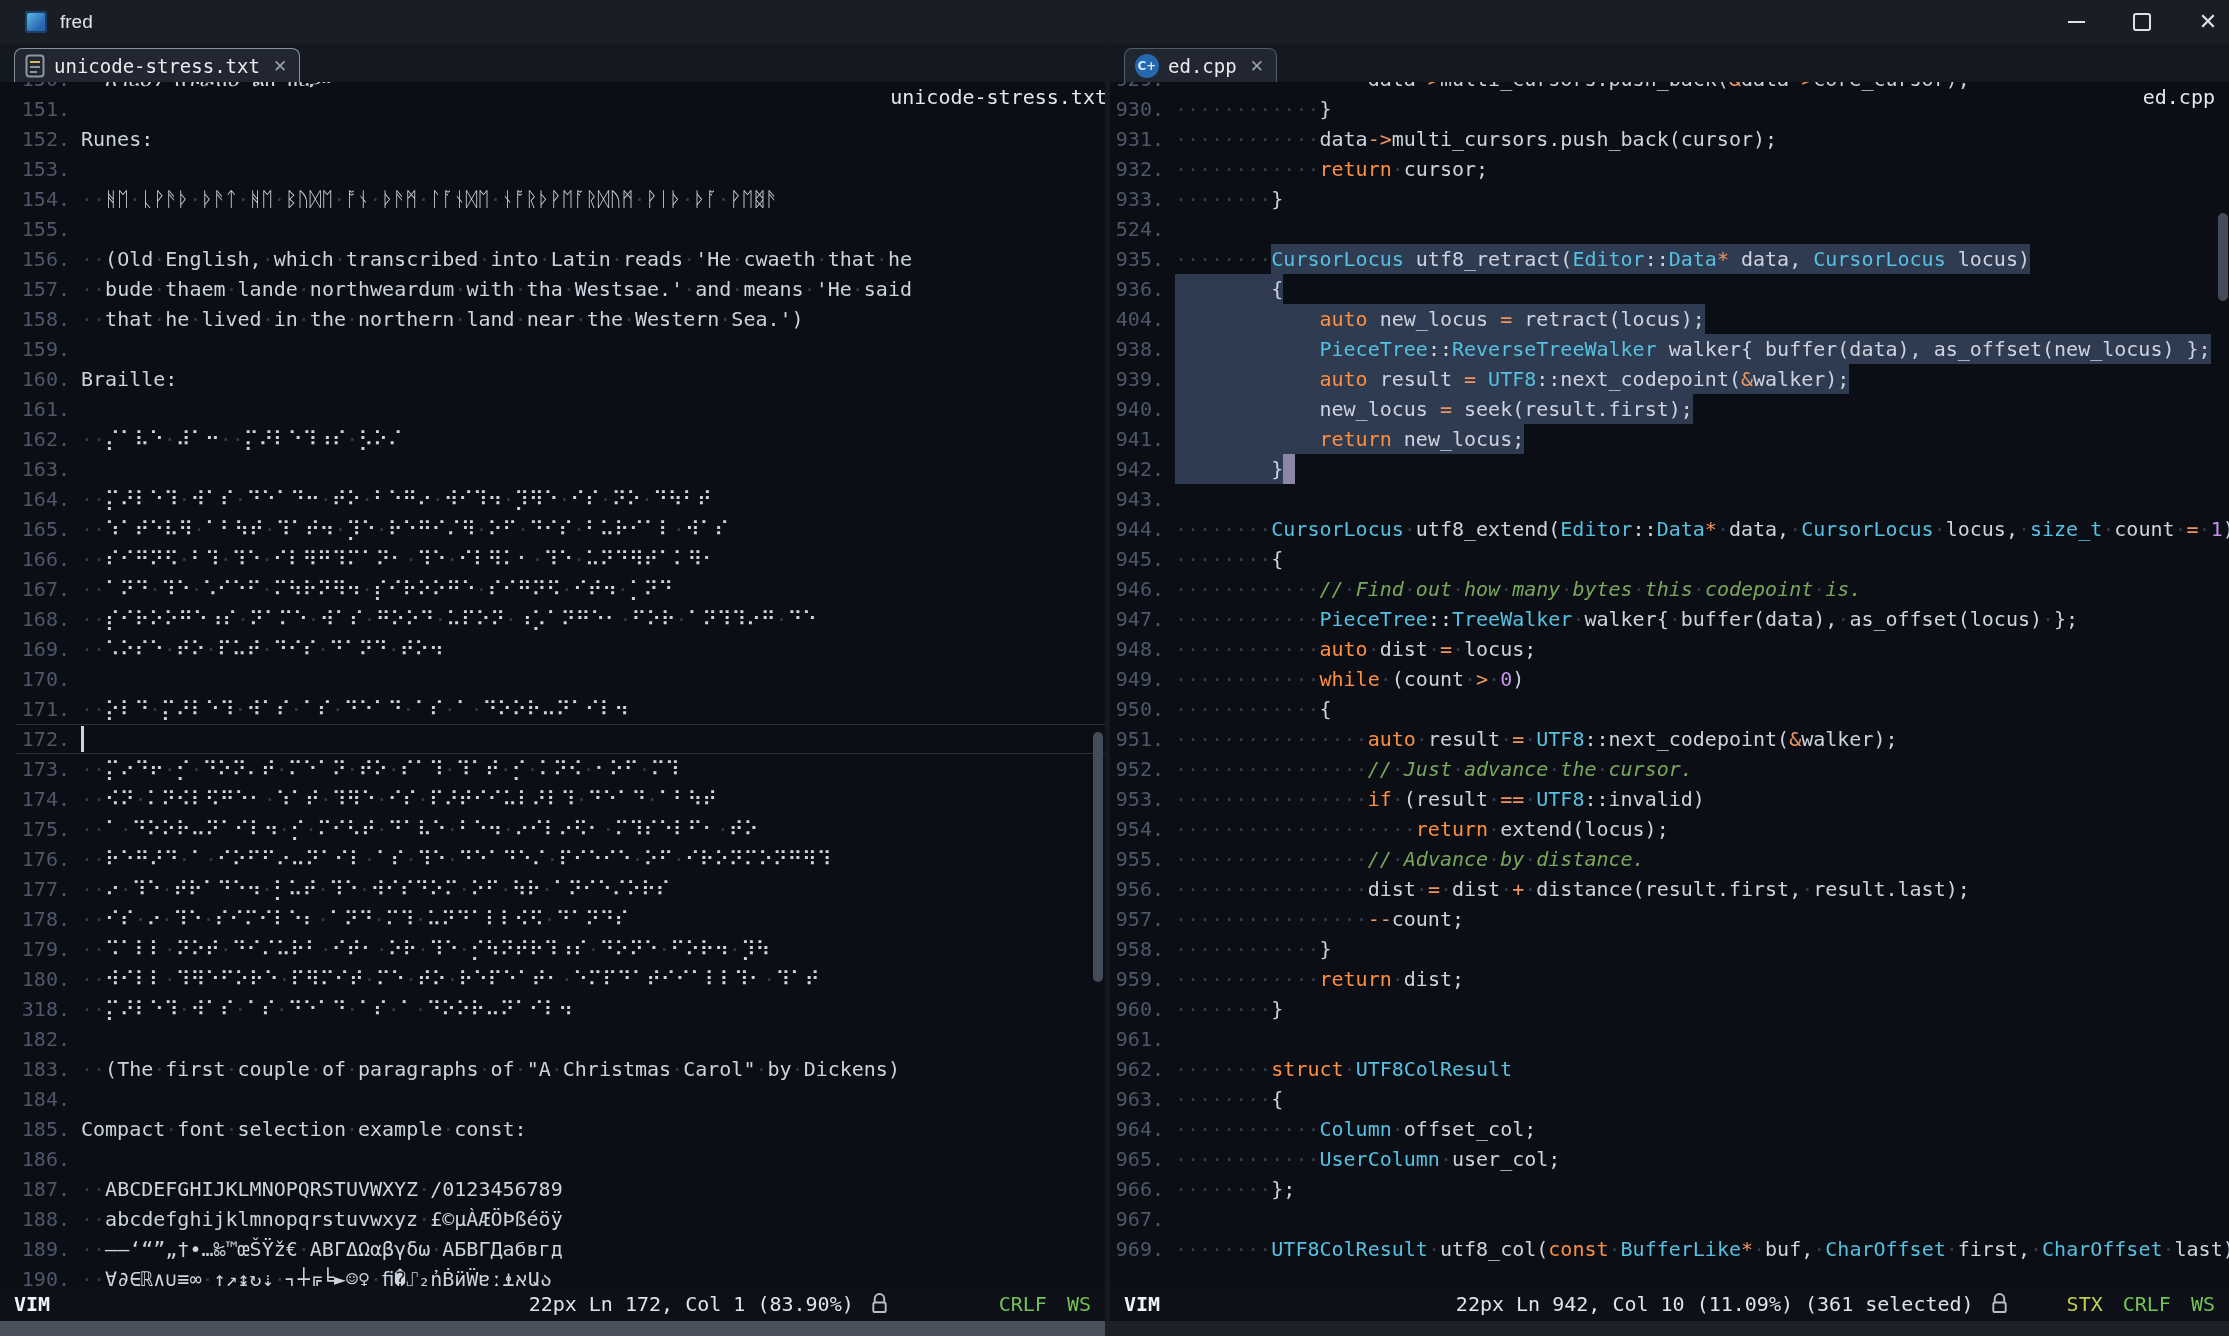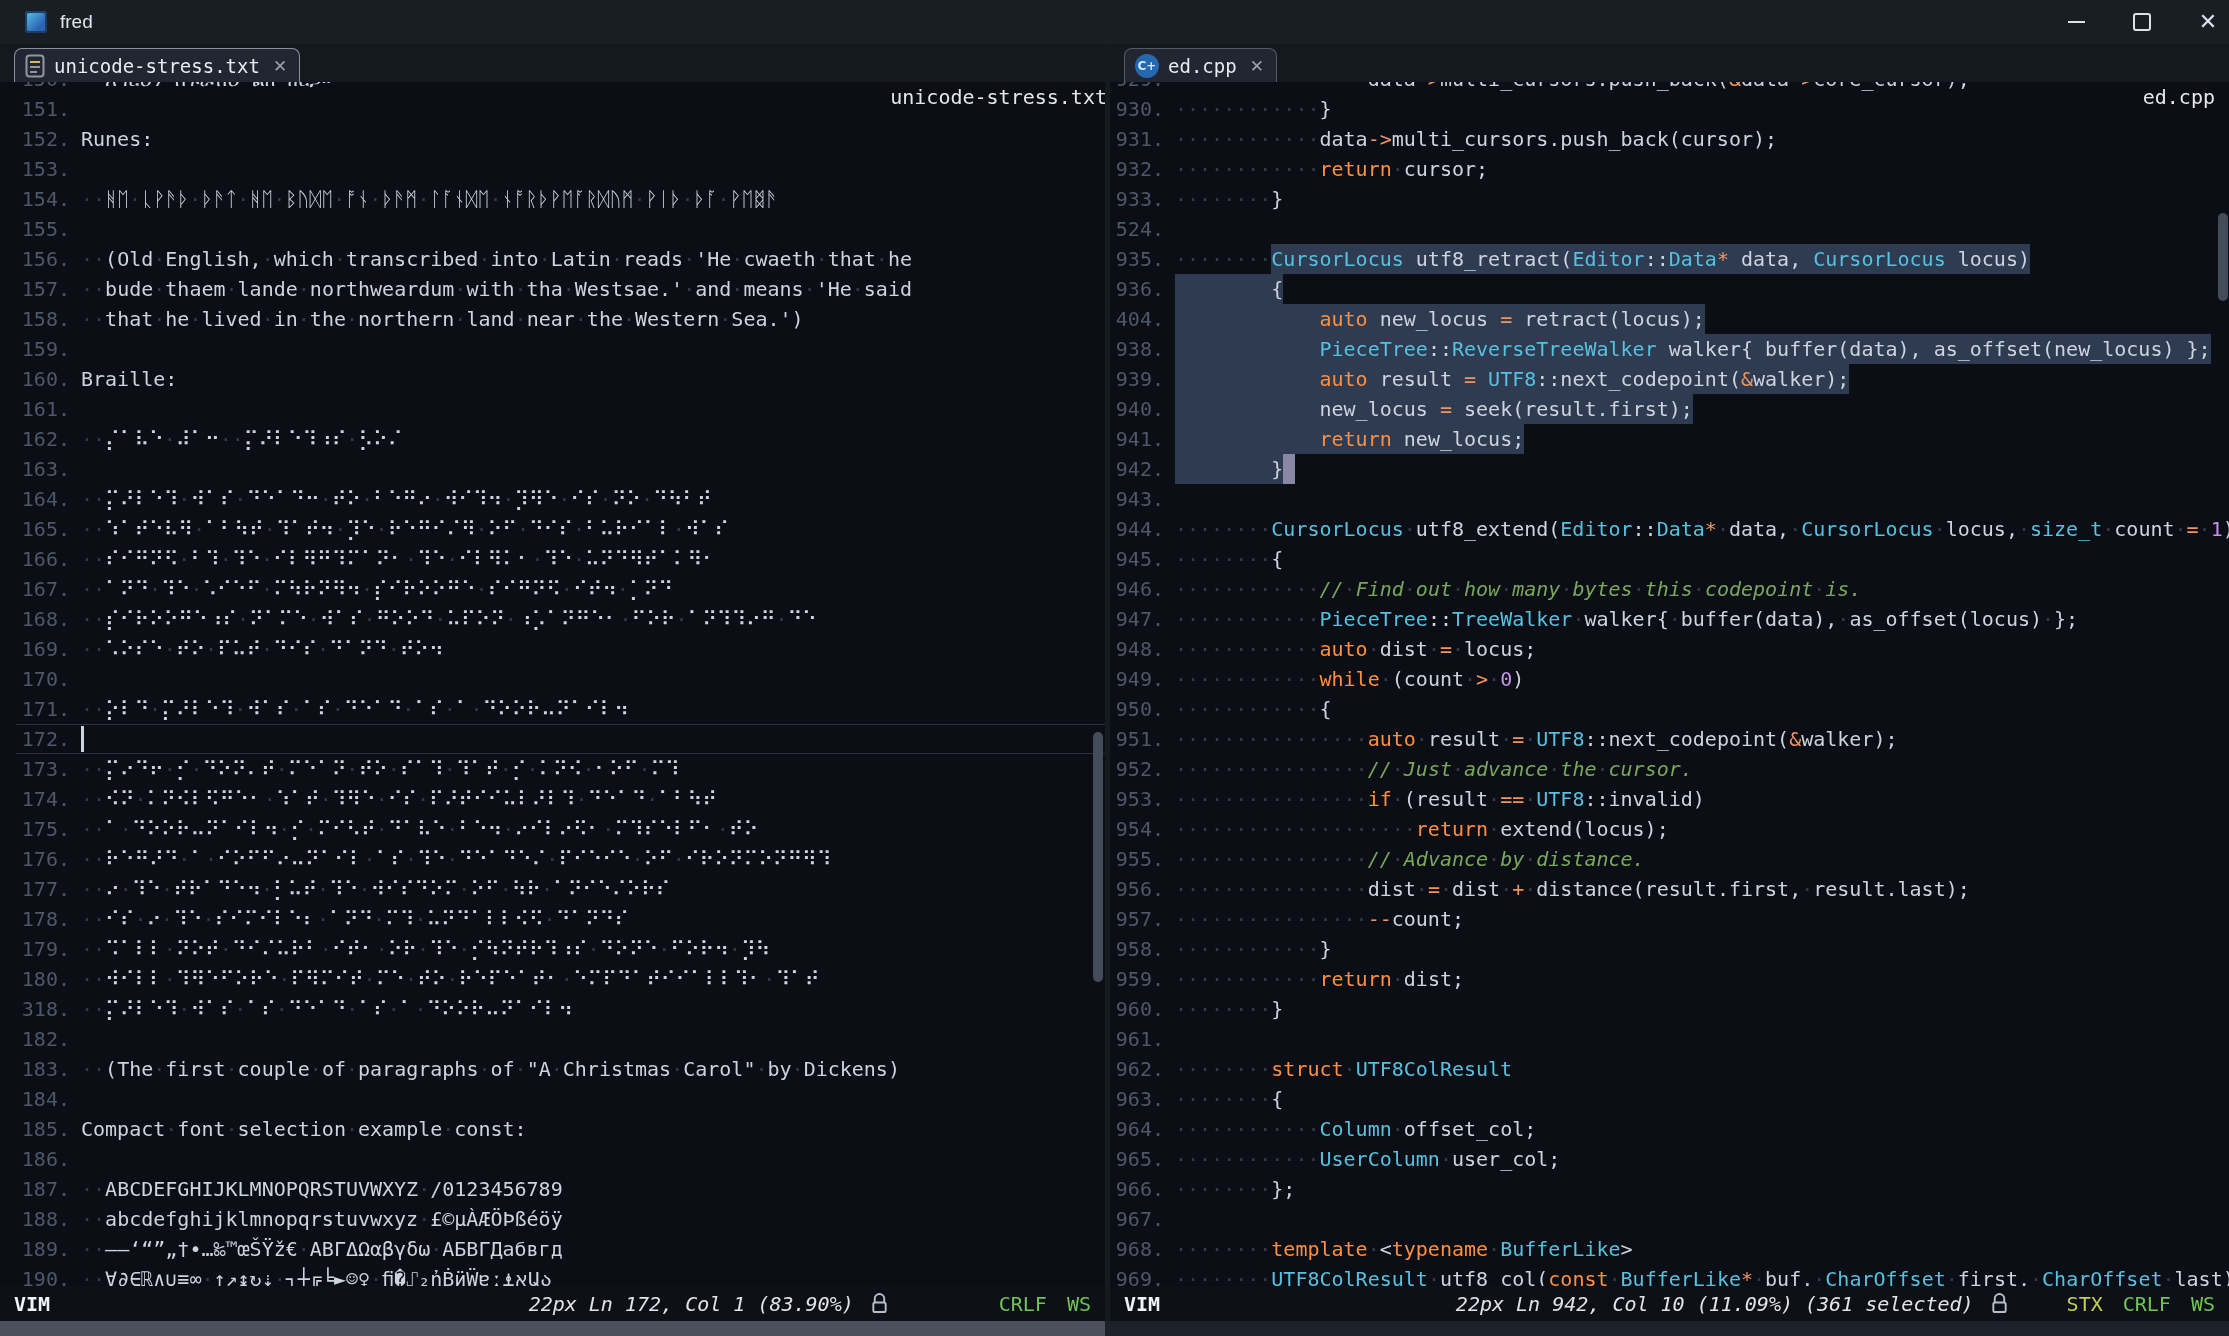--- a/index.html
+++ b/index.html
@@ -55,21 +55,21 @@
   .vthumb.left{left:1093px;top:732px;height:250px;}
   .vthumb.right{left:2218px;top:213px;height:88px;}
   .hscroll-track{position:absolute;left:0;top:1321px;width:2229px;height:15px;background:#1d222a;}
   .hscroll-thumb{position:absolute;left:0;top:1321px;width:1105px;height:15px;background:#4a515c;cursor:pointer;}
   
   .statusbar{position:absolute;top:1286px;height:35px;display:flex;align-items:center;
              font-size:20px;color:#dfe3ea;background:#0d1016;}
   .statusbar.left{left:0;width:1105px;}
   .statusbar.right{left:1110px;width:1119px;}
   .mode{margin-left:14px;font-weight:bold;color:#f0f3f7;}
-  .pos{margin-left:auto;white-space:pre;font-style:italic;}
+  .pos{margin-left:auto;white-space:pre;}
   .lock{margin-left:16px;display:flex;align-items:center;cursor:pointer;}
   .eol-group{display:flex;gap:20px;margin-right:14px;white-space:pre;}
   .statusbar.left .eol-group{margin-left:110px;}
   .statusbar.right .eol-group{margin-left:58px;}
   .stx{color:#c2cf4f;}
   .crlf{color:#72c356;}
   .wsflag{color:#72c356;}
 </style>
 </head>
 <body>
@@ -435,24 +435,20 @@
         </div>
         <div class="line">
           <span class="gutter">966.</span>
           <span class="code"><span class="ws">········</span><span class="tok-p">};</span></span>
         </div>
         <div class="line">
           <span class="gutter">967.</span>
           <span class="code"></span>
         </div>
         <div class="line">
-          <span class="gutter">968.</span>
-          <span class="code"><span class="ws">········</span><span class="tok-k">template</span><span class="ws">·</span><span class="tok-p">&lt;</span><span class="tok-k">typename</span><span class="ws">·</span><span class="tok-ty">BufferLike</span><span class="tok-p">&gt;</span></span>
-        </div>
-        <div class="line">
           <span class="gutter">969.</span>
           <span class="code"><span class="ws">········</span><span class="tok-ty">UTF8ColResult</span><span class="ws">·</span><span class="tok-p">utf8_col(</span><span class="tok-k">const</span><span class="ws">·</span><span class="tok-ty">BufferLike</span><span class="tok-o">*</span><span class="ws">·</span><span class="tok-p">buf,</span><span class="ws">·</span><span class="tok-ty">CharOffset</span><span class="ws">·</span><span class="tok-p">first,</span><span class="ws">·</span><span class="tok-ty">CharOffset</span><span class="ws">·</span><span class="tok-p">last)</span></span>
         </div>
       </div>
     <div class="overlay-filename">ed.cpp</div>
   </div>
 
   <div class="divider"></div>
   <div class="vthumb left"></div>
   <div class="vthumb right"></div>

